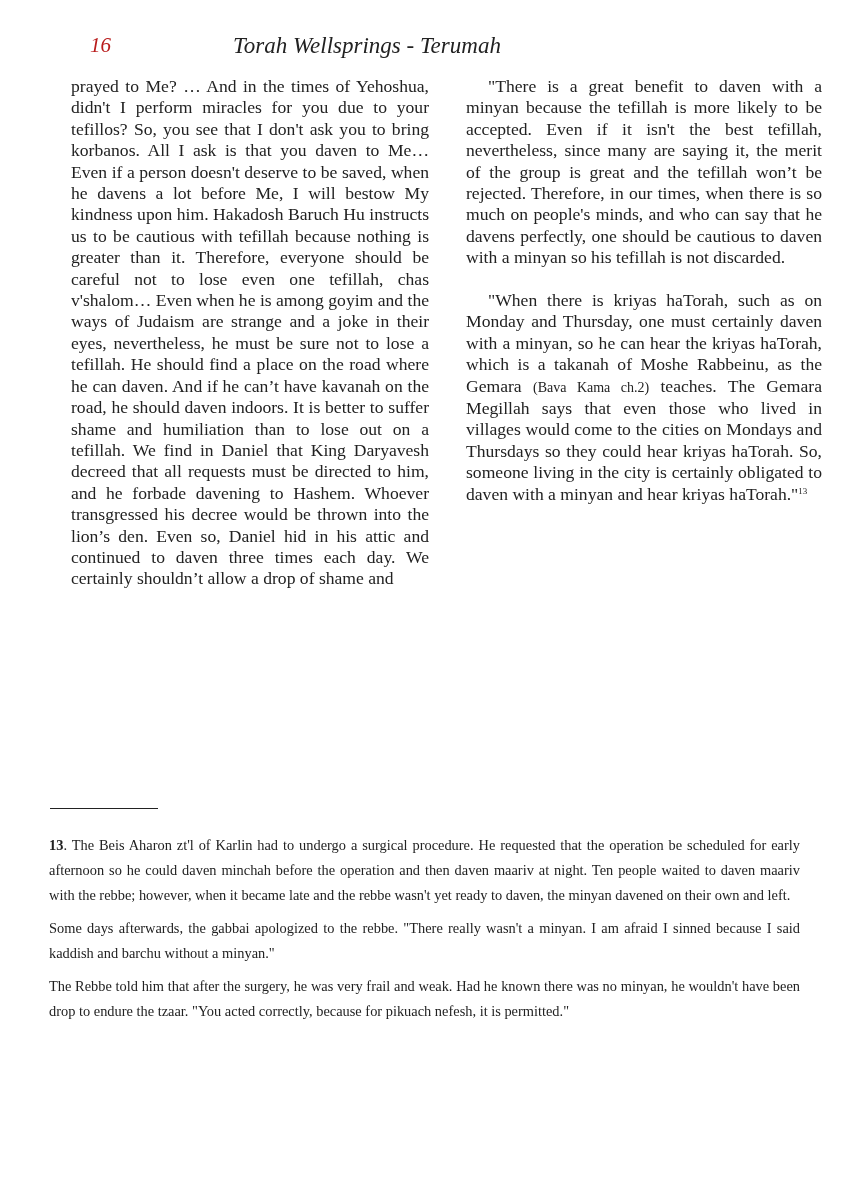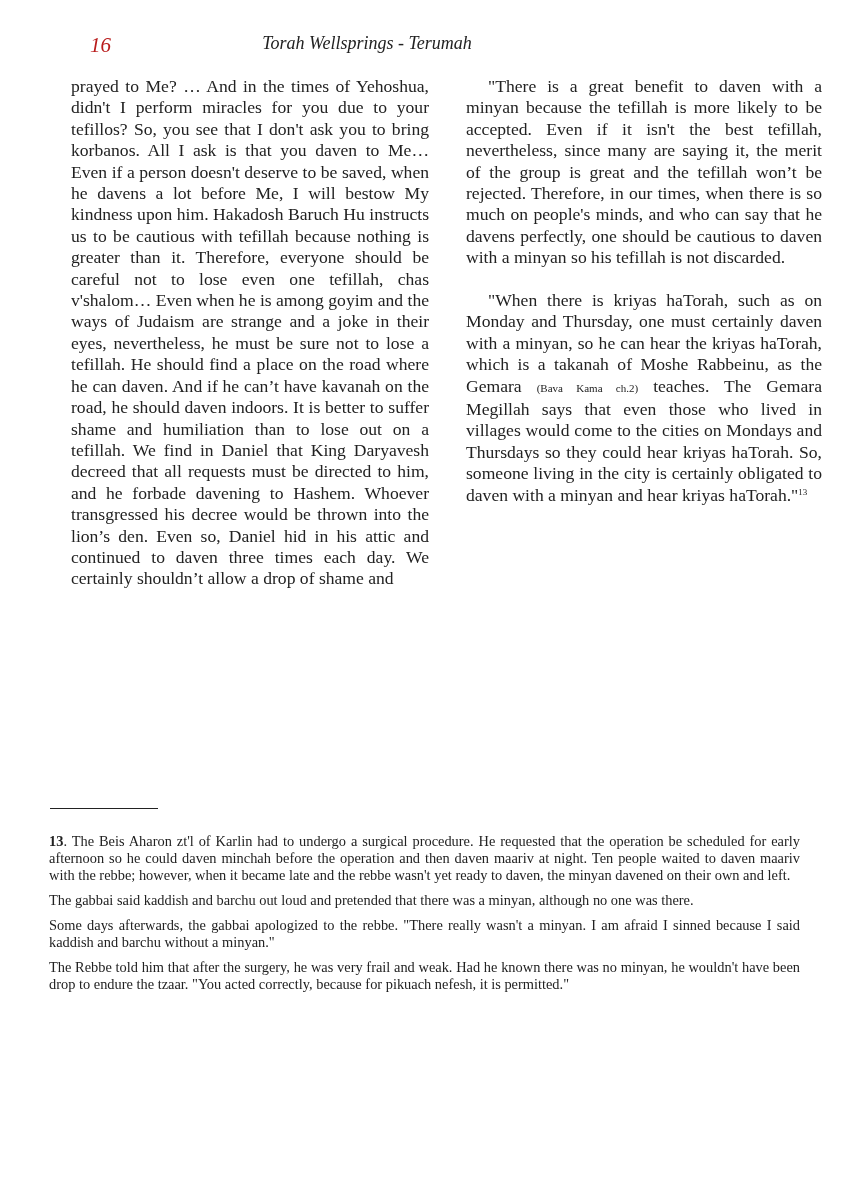--- a/index.html
+++ b/index.html
@@ -26,21 +26,21 @@
       margin-left: 42px;
     }
     .running-head {
       position: absolute;
       left: 0;
       width: 734px;
       top: 33px;
       text-align: center;
       font-family: "Liberation Serif", serif;
       font-style: italic;
-      font-size: 18px;
+      font-size: 23px;
       color: #222;
     }
     .column {
       position: absolute;
       top: 76px;
       width: 358px;
       font-family: Liberation Serif, serif;
       font-size: 17.6px;
       line-height: 21.4px;
       text-align: justify;
@@ -52,21 +52,21 @@
     .column p {
       margin: 0;
     }
     .column p + p {
       margin-top: 21.4px;
     }
     .column p.indent {
       text-indent: 22px;
     }
     .small-ref {
-      font-size: 11px;
+      font-size: 14px;
     }
     sup.fnref {
       font-size: 9px;
       line-height: 0;
       vertical-align: 6px;
     }
     .footnote-rule {
       position: absolute;
       left: 50px;
       top: 808px;
@@ -74,21 +74,21 @@
       height: 0;
       border-top: 1.4px solid #222;
     }
     .footnotes {
       position: absolute;
       left: 49px;
       top: 833px;
       width: 751px;
       font-family: "Liberation Serif", serif;
       font-size: 14.4px;
-      line-height: 17px;
+      line-height: 25px;
       text-align: justify;
       color: #222;
     }
     .footnotes p {
       margin: 0 0 8px 0;
     }
     .fn-num {
       font-weight: bold;
     }
   </style>
@@ -106,18 +106,17 @@
 
   <div class="column col-right">
     <p class="indent">"There is a great benefit to daven with a minyan because the tefillah is more likely to be accepted. Even if it isn't the best tefillah, nevertheless, since many are saying it, the merit of the group is great and the tefillah won’t be rejected. Therefore, in our times, when there is so much on people's minds, and who can say that he davens perfectly, one should be cautious to daven with a minyan so his tefillah is not discarded.</p>
     <p class="indent"><span>"When there is kriyas haTorah, such as on Monday and Thursday, one must certainly daven with a minyan, so he can hear the kriyas haTorah, which is a takanah of Moshe Rabbeinu, as the Gemara </span><span class="small-ref">(Bava Kama ch.2)</span><span> teaches. The Gemara Megillah says that even those who lived in villages would come to the cities on Mondays and Thursdays so they could hear kriyas haTorah. So, someone living in the city is certainly obligated to daven with a minyan and hear kriyas haTorah."</span><sup class="fnref">13</sup></p>
   </div>
 
   <div class="footnote-rule"></div>
 
   <div class="footnotes">
     <p><span class="fn-num">13</span><span>. The Beis Aharon zt'l of Karlin had to undergo a surgical procedure. He requested that the operation be scheduled for early afternoon so he could daven minchah before the operation and then daven maariv at night. Ten people waited to daven maariv with the rebbe; however, when it became late and the rebbe wasn't yet ready to daven, the minyan davened on their own and left.</span></p>
-    <p>The gabbai said kaddish and barchu out loud and pretended that there was a minyan, although no one was there.</p>
     <p>Some days afterwards, the gabbai apologized to the rebbe. "There really wasn't a minyan. I am afraid I sinned because I said kaddish and barchu without a minyan."</p>
     <p>The Rebbe told him that after the surgery, he was very frail and weak. Had he known there was no minyan, he wouldn't have been drop to endure the tzaar. "You acted correctly, because for pikuach nefesh, it is permitted."</p>
   </div>
 
 </div>
 
 </body></html>

